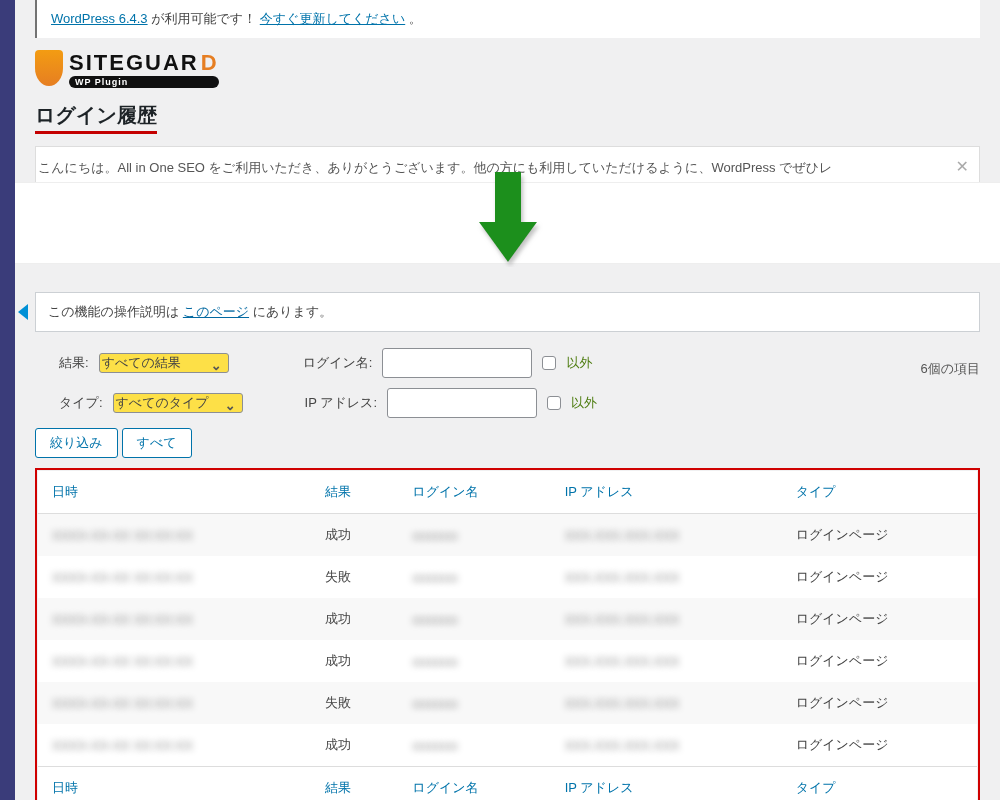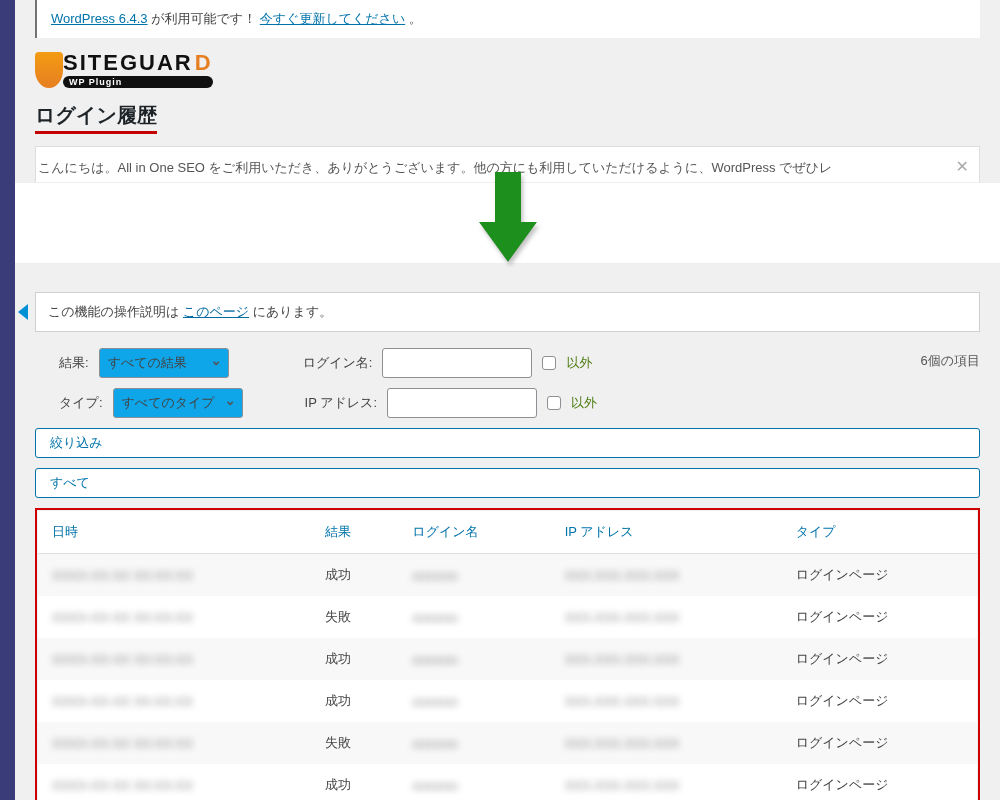--- a/index.html
+++ b/index.html
@@ -5,21 +5,21 @@
     * { box-sizing: border-box; }
     body { margin:0; font-family: -apple-system, "Hiragino Sans", "Meiryo", sans-serif; font-size:13px; color:#444; background:#1e3ad6; }
     .stage { width:1000px; height:800px; margin:0 auto; background:#f0f0f1; position:relative; overflow:hidden; border-left:15px solid #3a3c7a; }
     .inner { background:#f0f0f1; padding:0 20px; }
 
     
     .update-bar { margin-top:0; margin-bottom:12px; padding:10px 14px; background:#fff; border-left:2px solid #737373; }
     .update-bar a { color:#0073aa; text-decoration:underline; }
 
     
-    .sg-logo-row { display:flex; align-items:flex-end; margin-bottom:8px; }
+    .sg-logo-row { display:flex; align-items:flex-start; gap:6px; margin-bottom:8px; }
     .shield { width:28px; height:36px; background:linear-gradient(#f39c12,#e67e22); border-radius:4px 4px 50% 50%; }
     .sg-text { display:flex; flex-direction:column; }
     .sg-word { display:flex; gap:2px; align-items:baseline; }
     .sg-letter { font-weight:800; font-size:22px; letter-spacing:2px; }
     .sg-black { color:#111; }
     .sg-orange { color:#e67e22; }
     .sg-tagline { background:#111; color:#fff; font-size:9px; font-weight:bold; padding:1px 6px; letter-spacing:1px; display:inline-block;border-radius:6px; }
 
     .page-title { font-size:20px; font-weight:700; color:#1d2327; margin:6px 0 12px; display:inline-block; border-bottom:3px solid #c40000; padding-bottom:2px; }
 
@@ -31,29 +31,29 @@
     .white-gap { position:absolute; left:0; right:0; top:182px; height:82px; background:#fff; border-top:1px solid #eee; border-bottom:1px solid #eee; z-index:5; }
     .arrow-svg { position:relative; z-index:10; }
 
     
     .lower { padding-top:90px; }
     .help-bar { background:#fff; border:1px solid #ccd0d4; padding:10px 12px; margin-bottom:16px; position:relative; }
     .help-bar a { color:#0369a1; text-decoration:underline; }
     .help-pointer { position:absolute; left:-18px; top:50%; transform:translateY(-50%); width:0; height:0; border-top:8px solid transparent; border-bottom:8px solid transparent; border-right:10px solid #0090d6; }
 
     .filter-row { display:flex; align-items:center; gap:10px; flex-wrap:wrap; margin-bottom:10px; position:relative; }
-    .item-count { position:absolute; right:0; top:4px; color:#555; }
+    .item-count { position:absolute; right:0; top:12px; color:#555; }
     .filter-label { color:#444;margin-left:24px; }
-    .select-like { border:1px solid #8c8f94; border-radius:3px; background:#0ea5e9; height:30px; padding:2px 24px 2px 8px; font-size:13px; position:relative; display:inline-flex; align-items:center; min-width:130px; }
+    .select-like { border:1px solid #8c8f94; border-radius:3px; background:#fde047; height:20px; padding:2px 24px 2px 2px; font-size:13px; position:relative; display:inline-flex; align-items:center; min-width:130px; }
     .select-like::after { content:"⌄"; position:absolute; right:6px; top:4px; font-weight:bold; color:#555; }
     .txt-input { border:1px solid #8c8f94; border-radius:3px; height:30px; width:150px; padding:2px 6px; background:#fff; }
     .chk { width:14px; height:14px; border:1px solid #8c8f94; border-radius:3px; display:inline-block; vertical-align:middle; background:#fff; }
     .chk-label { color:#4d7c0f; }
 
-    .btn-row { margin-top:6px; margin-bottom:10px; display:flex; gap:10px;flex-direction:column; }
+    .btn-row { margin-top:6px; margin-bottom:10px; display:flex; gap:4px; }
     .btn { border:1px solid #0073aa; color:#0073aa; background:#fff; padding:5px 14px; border-radius:3px; font-size:13px; }
 
     
     .tbl-wrap { border:2px solid #cf0000; padding:1px; }
     table.hist { width:100%; border-collapse:collapse; background:#fff; }
     table.hist th, table.hist td { text-align:left; padding:12px 14px; font-weight:normal; }
     table.hist thead th { color:#0073aa; border-bottom:1px solid #ddd; }
     table.hist tfoot th { color:#0073aa; border-top:1px solid #ddd; }
     table.hist tbody tr:nth-child(odd) { background:#f8f8f8; }
     table.hist tbody tr:nth-child(even) { background:#fff; }

